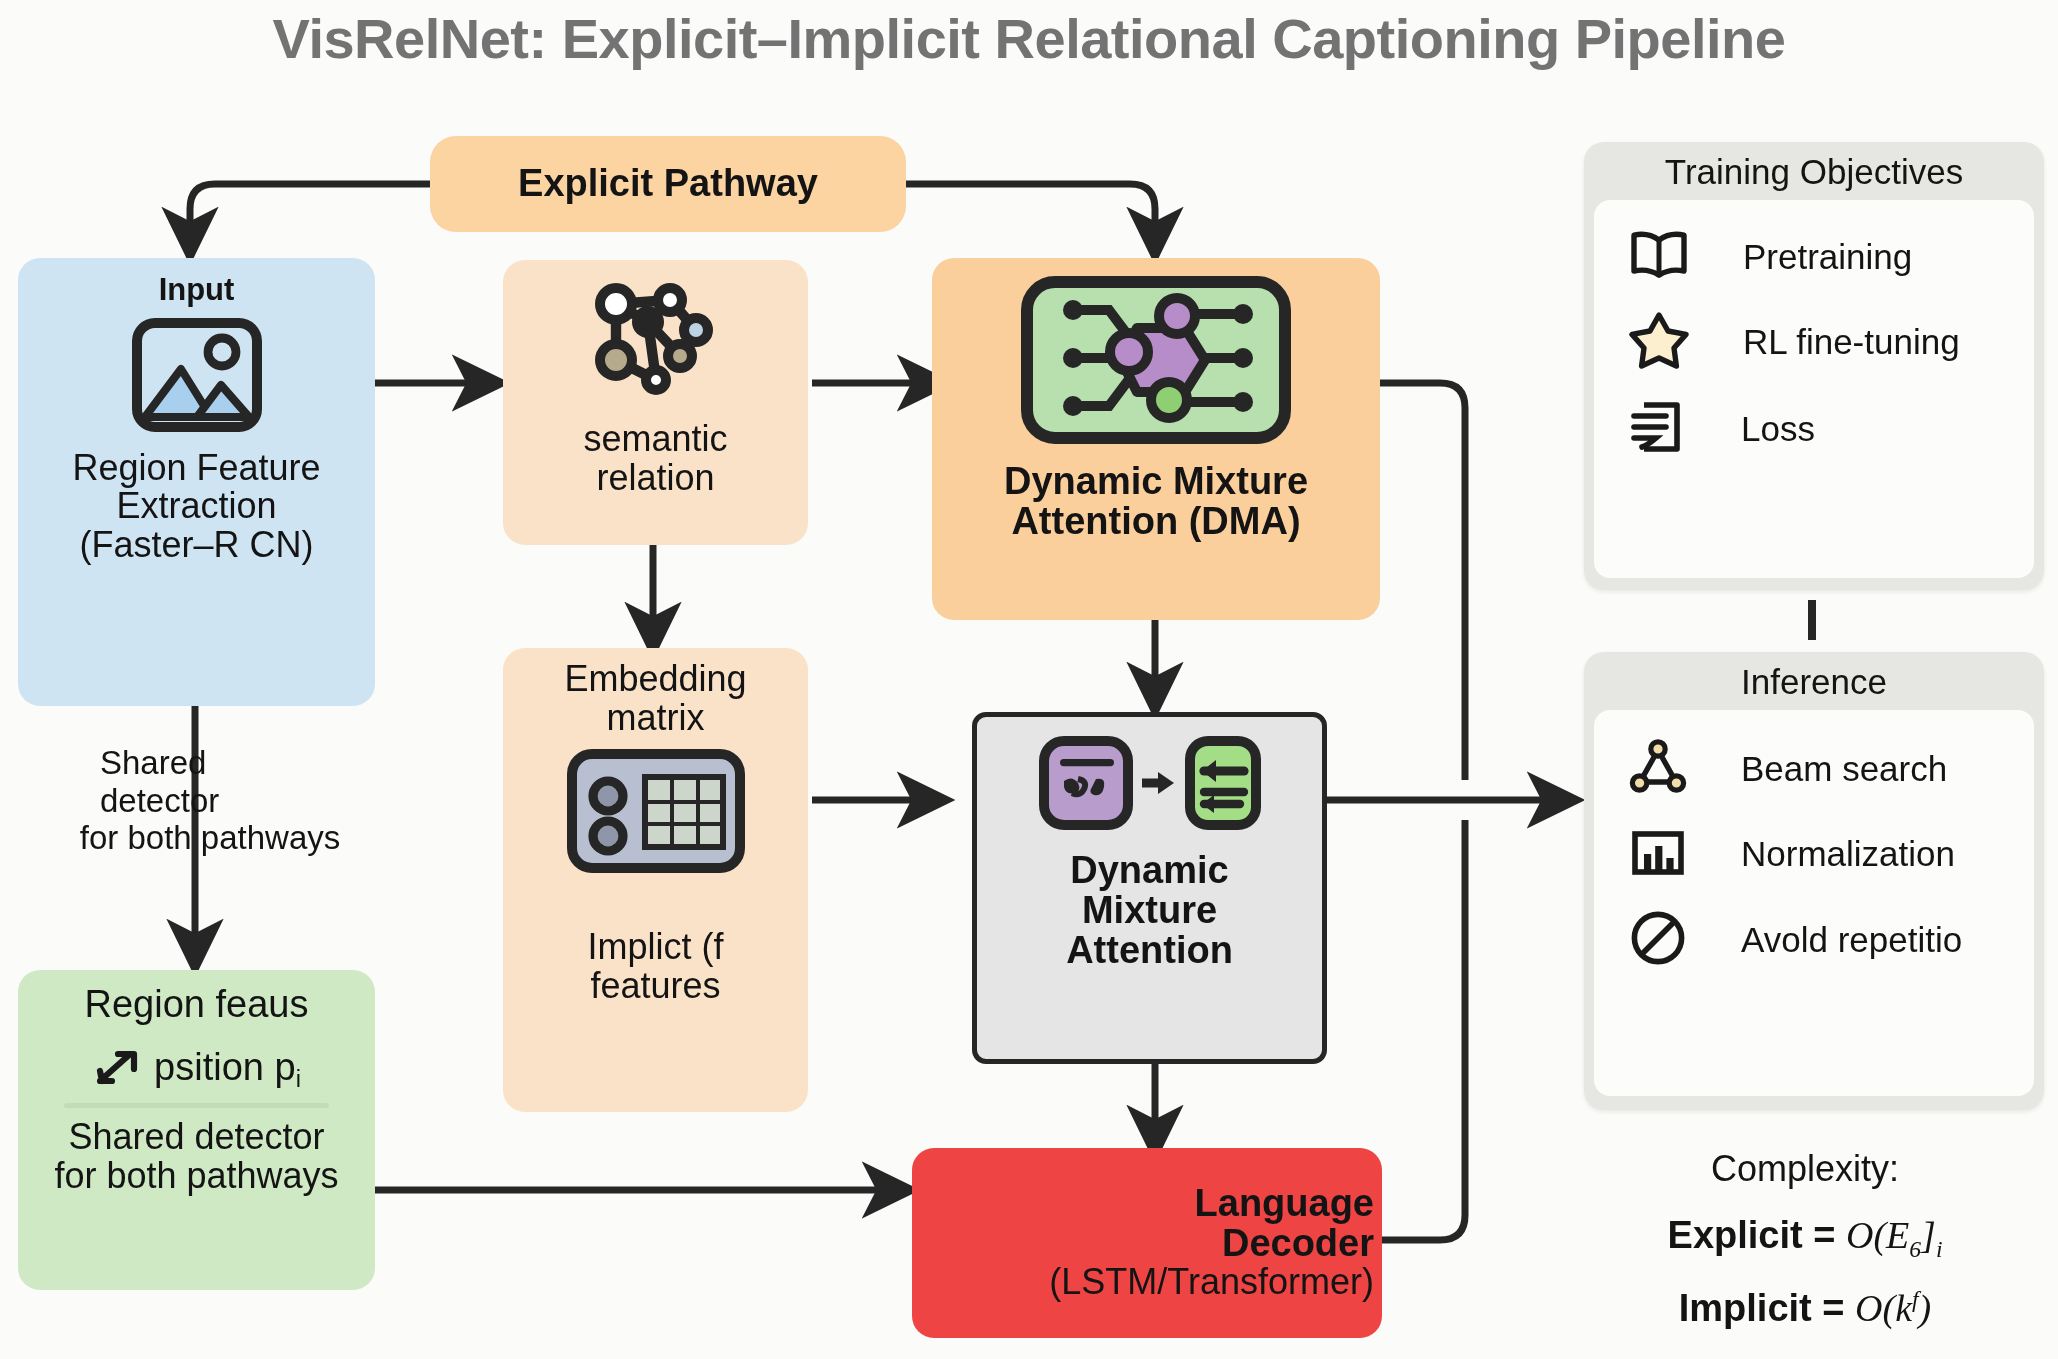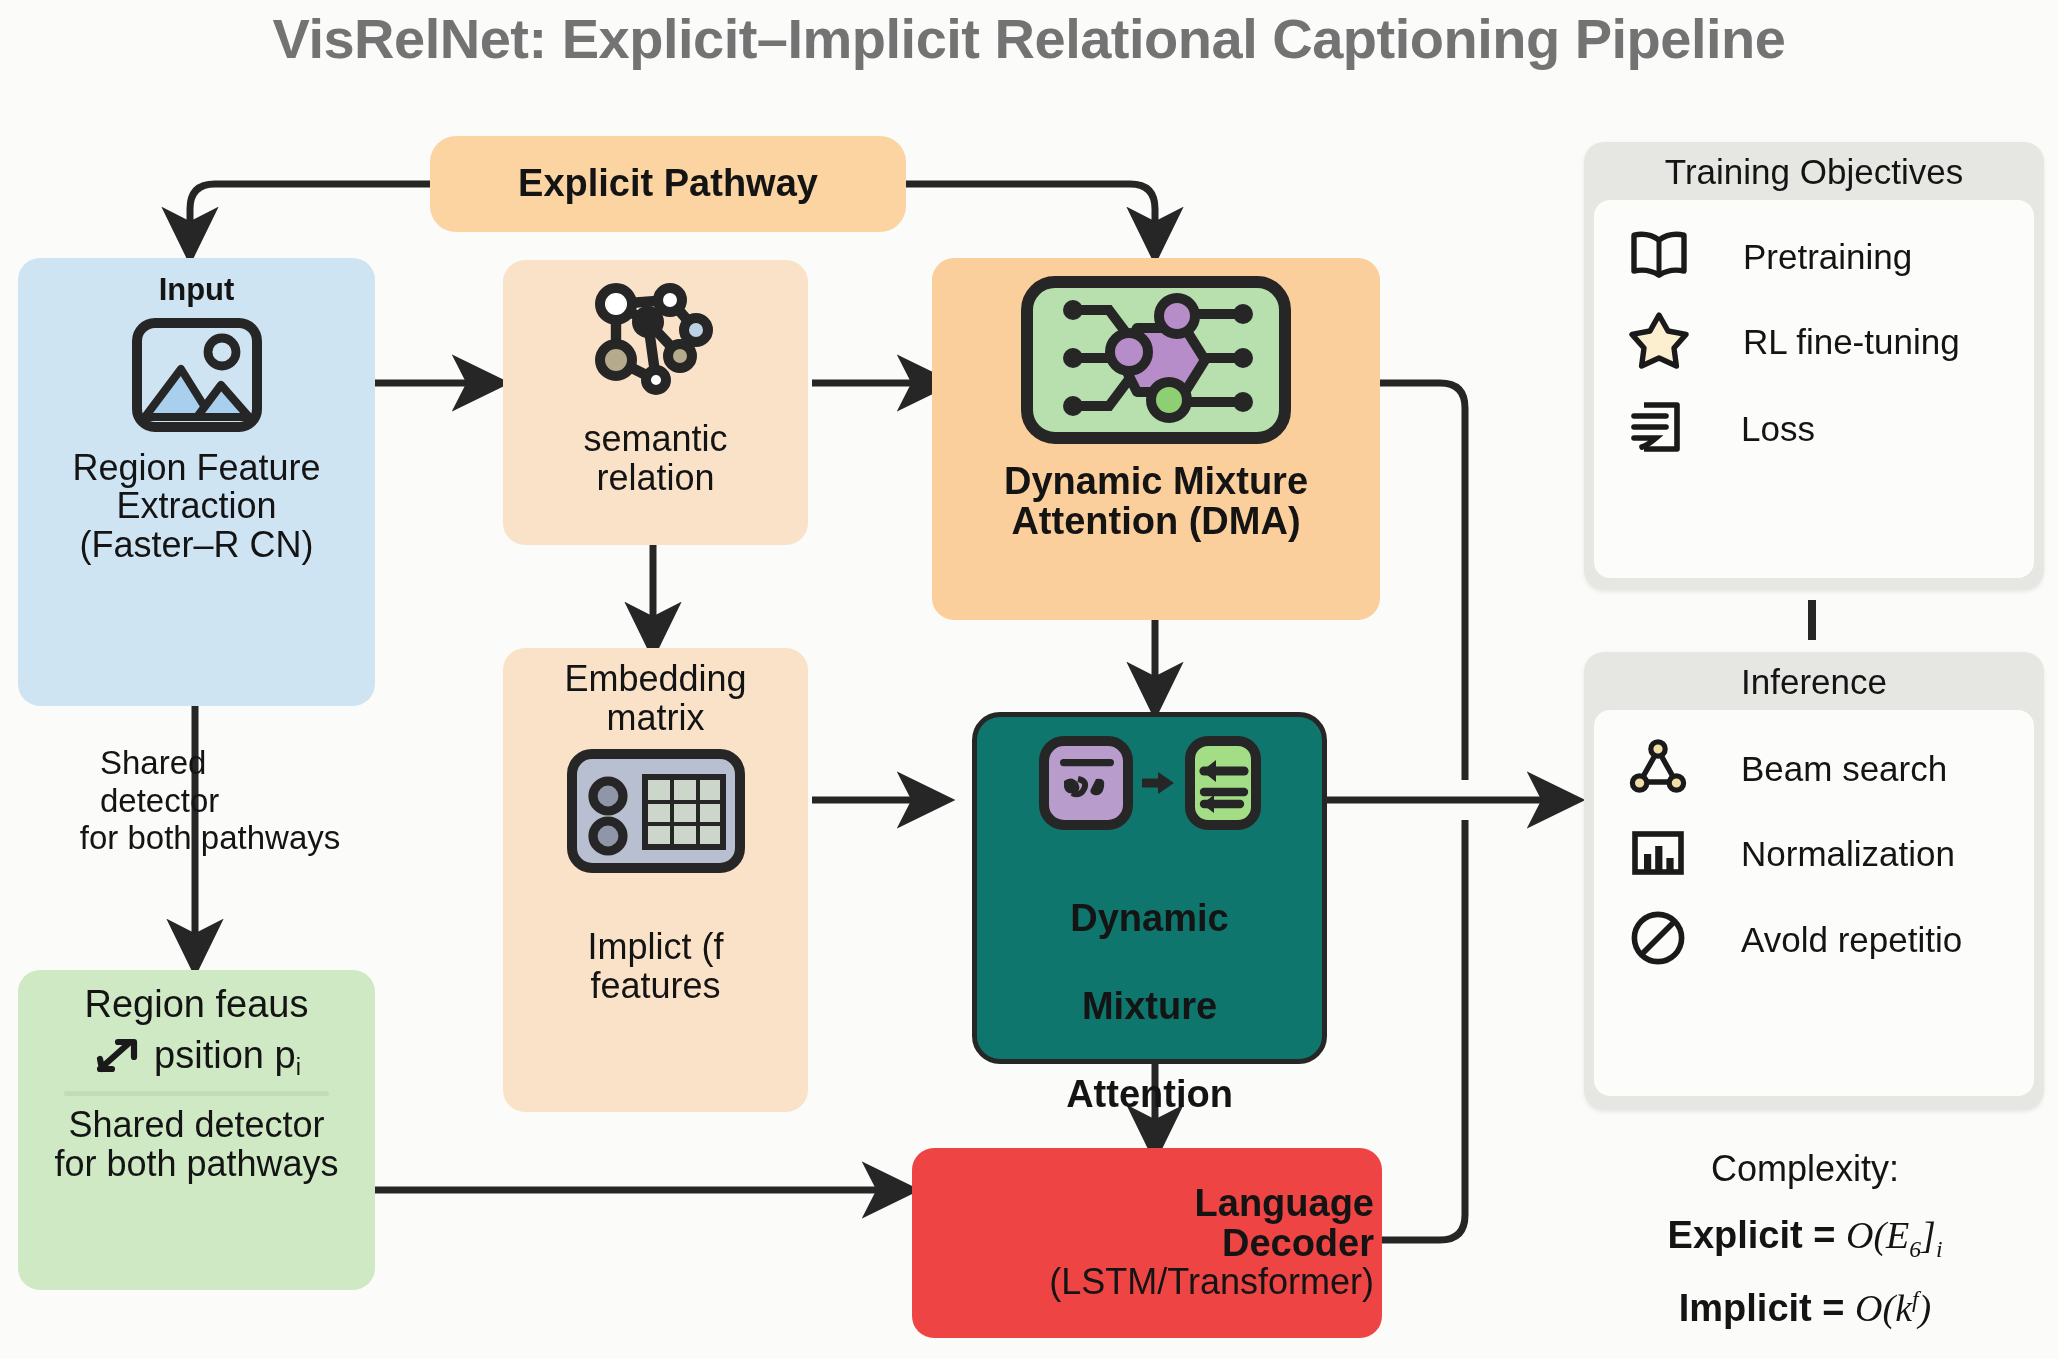--- a/index.html
+++ b/index.html
@@ -24,21 +24,21 @@
   }
 
   
   .soft{border-radius:22px;}
   .blk-explicit{background:#fbd4a2;border-radius:26px;}
   .blk-input{background:#cfe4f2;}
   .blk-green{background:#cfe9c5;}
   .blk-peach{background:#fae2c8;}
   .blk-orange{background:#fbcf9b;}
   .blk-yellow{background:#ef4444;align-items:flex-end;}
-  .blk-purple{background:#0f766e;border:5px solid #262626;border-radius:28px;gap:48px;}
+  .blk-purple{background:#e5e5e5;border:5px solid #262626;border-radius:14px;}
 
   .lbl-xl{font-size:38px;font-weight:bold;line-height:1.05;}
   .lbl-l{font-size:36px;line-height:1.08;}
 
   
   .panel{position:absolute;border-radius:20px;background:#e6e6e2;
          box-shadow:0 2px 4px rgba(0,0,0,.08);box-sizing:border-box;}
   .panel-title{font-size:35px;font-weight:400;text-align:center;padding:10px 0 8px;color:#141414;}
   .panel-body{background:#fcfcfa;border-radius:16px;margin:0 10px 10px;padding:16px 0 18px;}
   .panel-row{display:flex;align-items:center;gap:26px;padding:12px 0 12px 34px;}
@@ -124,21 +124,21 @@
   </div>
 
   <div class="float" style="left:10px;top:744px;width:400px;">
     <div style="margin-left:90px;text-align:left;">Shared</div>
     <div style="margin-left:90px;text-align:left;">detector</div>
     <div style="text-align:center;">for both pathways</div>
   </div>
 
   <div class="node soft blk-green" style="left:18px;top:970px;width:357px;height:320px;padding:14px 8px;justify-content:flex-start;">
     <div class="lbl-l" style="font-size:38px;">Region feaus</div>
-    <div style="display:flex;align-items:center;gap:10px;margin-top:8px;">
+    <div style="display:flex;align-items:center;gap:10px;margin-top:20px;">
       <span class="ico">
         <svg width="52" height="44" viewBox="0 0 26 22">
           <path d="M5 18 L4 13 M4 18 L10 18 M4.5 17.5 L18 5.5 M13 4.5 L21 4.5 L21 12" fill="none" stroke="#1a1a1a" stroke-width="3.1" stroke-linecap="round" stroke-linejoin="round"></path>
         </svg>
       </span>
       <span class="lbl-l" style="font-size:38px;"><span>psition p</span><span class="sub-i">i</span></span>
     </div>
     <div class="divider"></div>
     <div class="lbl-l" style="font-size:36px;">Shared detector</div>
     <div class="lbl-l" style="font-size:36px;">for both pathways</div>

